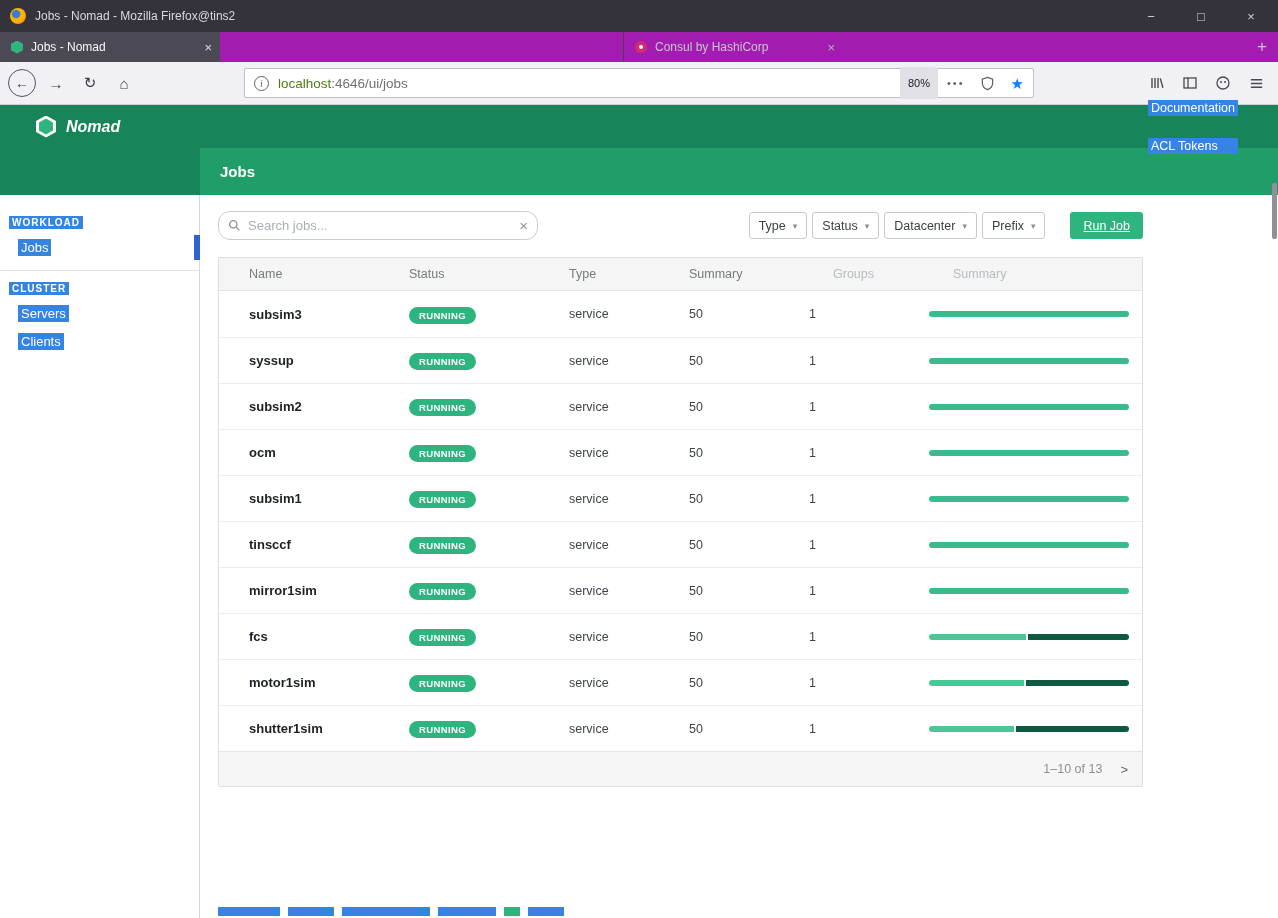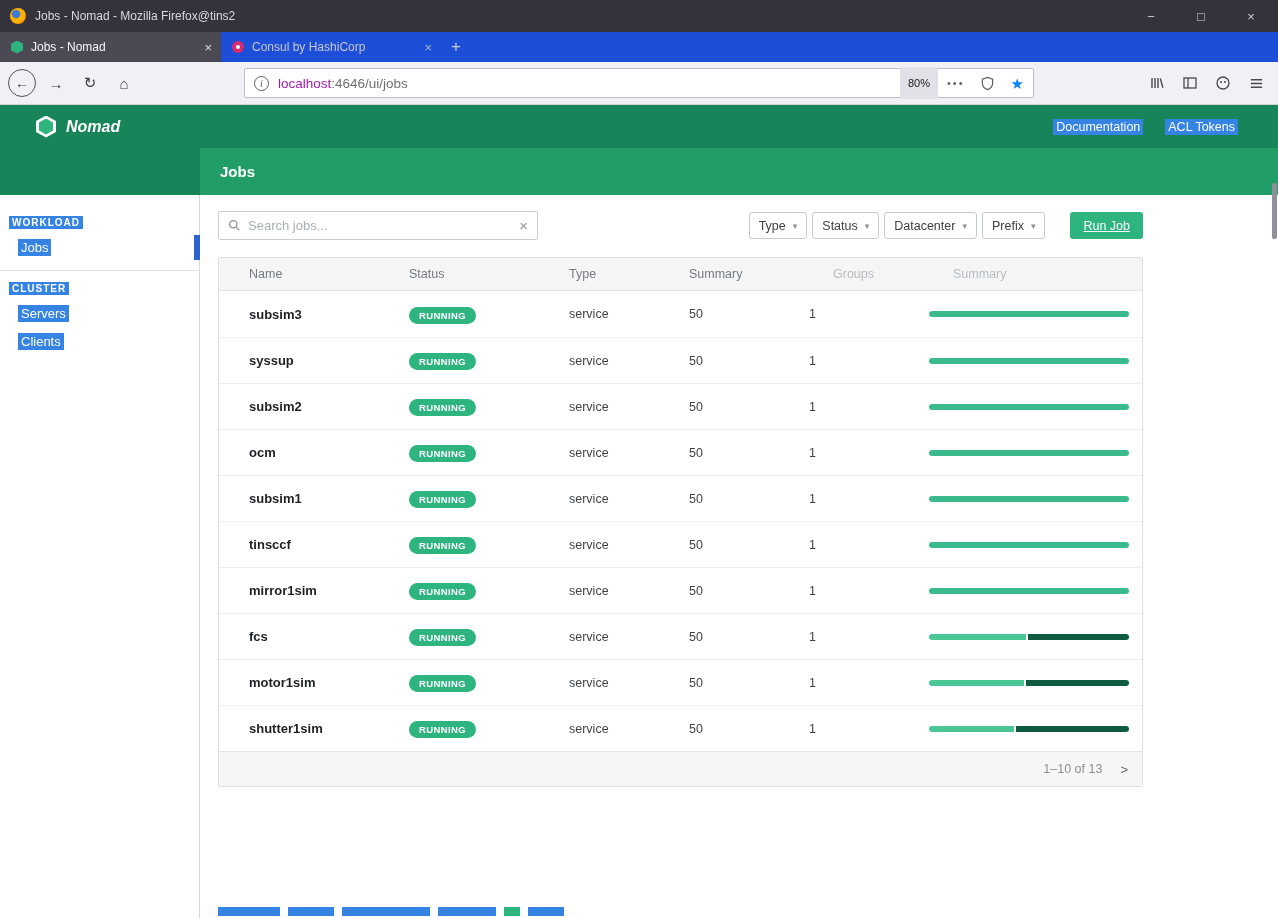--- a/index.html
+++ b/index.html
@@ -16,21 +16,21 @@
     padding: 0 10px; gap: 9px; color: #d8d8df; font-size: 12px;
   }
   .ff-icon {
     width: 16px; height: 16px; border-radius: 50%; flex: none;
     background: radial-gradient(circle at 38% 38%, #3d7bd9 0 26%, #ffb300 34% 58%, #e65100 100%);
   }
   .win-controls { margin-left: auto; display: flex; gap: 36px; margin-right: 10px; font-size: 13px; color: #cfcfd6; }
   .win-controls span { width: 14px; text-align: center; cursor: default; }
 
   
-  .tabbar { height: 30px; background: #1d4ed8; display: flex; align-items: stretch; }
+  .tabbar { height: 30px; background: #a21caf; display: flex; align-items: stretch; justify-content: space-between; }
   .tab {
     width: 220px; display: flex; align-items: center; gap: 8px;
     padding: 0 8px 0 11px; font-size: 12px; color: #c6c6cd; position: relative;
   }
   .tab.active { background: #4b4a54; color: #f6f6f9; }
   .tab + .tab { border-left: 1px solid #45444d; }
   .tab-label { flex: 1; white-space: nowrap; overflow: hidden; }
   .tab-close { font-size: 13px; opacity: .85; }
   .tab-icon-hex {
     width: 12px; height: 13px; flex: none; background: #2eb57f;
@@ -53,60 +53,60 @@
   .urlbar {
     margin-left: 100px; width: 790px; height: 30px; background: #fff;
     border: 1px solid #bfbfc7; border-radius: 2px; display: flex; align-items: center;
     padding: 0 9px; gap: 9px; font-size: 13.5px;
   }
   .page-info-icon {
     width: 15px; height: 15px; border-radius: 50%; border: 1px solid #5f5e66; color: #5f5e66;
     display: flex; align-items: center; justify-content: center;
     font-size: 10px; font-style: italic; font-family: "Liberation Serif", serif; flex: none;
   }
-  .url-host { color: #a21caf; }
+  .url-host { color: #4d7c0f; }
   .url-rest { color: #6f6f76; }
   .zoom-badge { margin-left: auto; background: #e0e0e6; border-radius: 4px; padding: 10px 8px; font-size: 11px; color: #1a1a1e; }
   .dots-icon { color: #5f5e66; font-size: 11px; letter-spacing: 2px; }
   .star-icon { font-size: 15px; line-height: 1; }
   .chrome-icon { width: 28px; height: 28px; display: flex; align-items: center; justify-content: center; flex: none; }
   .right-icons { margin-left: auto; display: flex; gap: 5px; align-items: center; }
 
   
   .app-header {
     height: 43px; background: var(--green_dark, #17845a);
     display: flex; align-items: center; padding: 0 40px 0 36px;
   }
   .nomad-logo { width: 20px; height: 22px; position: relative; flex: none;
     background: #fff; clip-path: polygon(50% 0%, 100% 25%, 100% 75%, 50% 100%, 0% 75%, 0% 25%); }
   .nomad-logo::after { content: ""; position: absolute; inset: 3px; background: var(--green_accent, #2eb57f);
     clip-path: polygon(50% 0%, 100% 25%, 100% 75%, 50% 100%, 0% 75%, 0% 25%); }
   .brand { color: #fff; font-size: 16px; font-weight: bold; margin-left: 10px; font-style: italic; }
-  .header-links { margin-left: auto; display: flex; gap: 22px; font-size: 12.5px; }
+  .header-links { margin-left: auto; display: flex; gap: 22px; font-size: 12.5px; flex-direction: column; }
   .sel { background: var(--selection_blue, #3584e4); color: #fff; padding: 1px 3px; }
 
   .subnav { height: 47px; background: var(--green_light, #219e68); display: flex; align-items: center; }
   .subnav-gutter { width: 200px; height: 100%; background: var(--green_dark, #17845a); flex: none; }
   .page-title { color: #fff; font-size: 15px; font-weight: 600; margin-left: 20px; }
 
   
   .app-body { display: flex; height: 723px; background: #fff; }
   .gutter { width: 200px; flex: none; border-right: 1px solid #d8d8dc; padding-top: 14px; }
   .gutter-label { margin: 8px 0 7px 9px; font-size: 10px; letter-spacing: 1px; font-weight: bold; }
   .gutter-item { position: relative; padding: 5px 0 5px 18px; font-size: 13px; margin-bottom: 3px; }
   .gutter-item.active::after {
     content: ""; position: absolute; right: -1px; top: 0; bottom: 0; width: 6px;
     background: var(--indicator_blue, #2c63cf);
   }
   .gutter-divider { border: 0; border-top: 1px solid #e2e2e6; margin: 10px 0 12px 0; }
 
   .main { flex: 1; padding: 16px 0 0 18px; }
   .controls-row { width: 925px; display: flex; align-items: center; }
   .searchbox {
-    width: 320px; height: 29px; border: 1px solid #c9ced4; border-radius: 2px; background: #fff;
+    width: 320px; height: 29px; border: 1px solid #c9ced4; border-radius: 12px; background: #fff;
     display: flex; align-items: center; padding: 8px 9px; gap: 7px;
   }
   .searchbox input { border: 0; outline: 0; flex: 1; font-size: 13px; font-family: inherit; color: #2b2e33; background: transparent; }
   .searchbox input::placeholder { color: #a9afb6; }
   .clear-x { color: #8f959c; font-size: 15px; line-height: 1; }
   .filter-group { margin-left: auto; display: flex; gap: 5px; align-items: center; }
   .filter-btn {
     height: 27px; background: #fff; border: 1px solid #c6cbd1; border-radius: 3px;
     display: flex; align-items: center; gap: 7px; padding: 0 9px; font-size: 12.5px; color: #3c4146;
     font-family: inherit;

